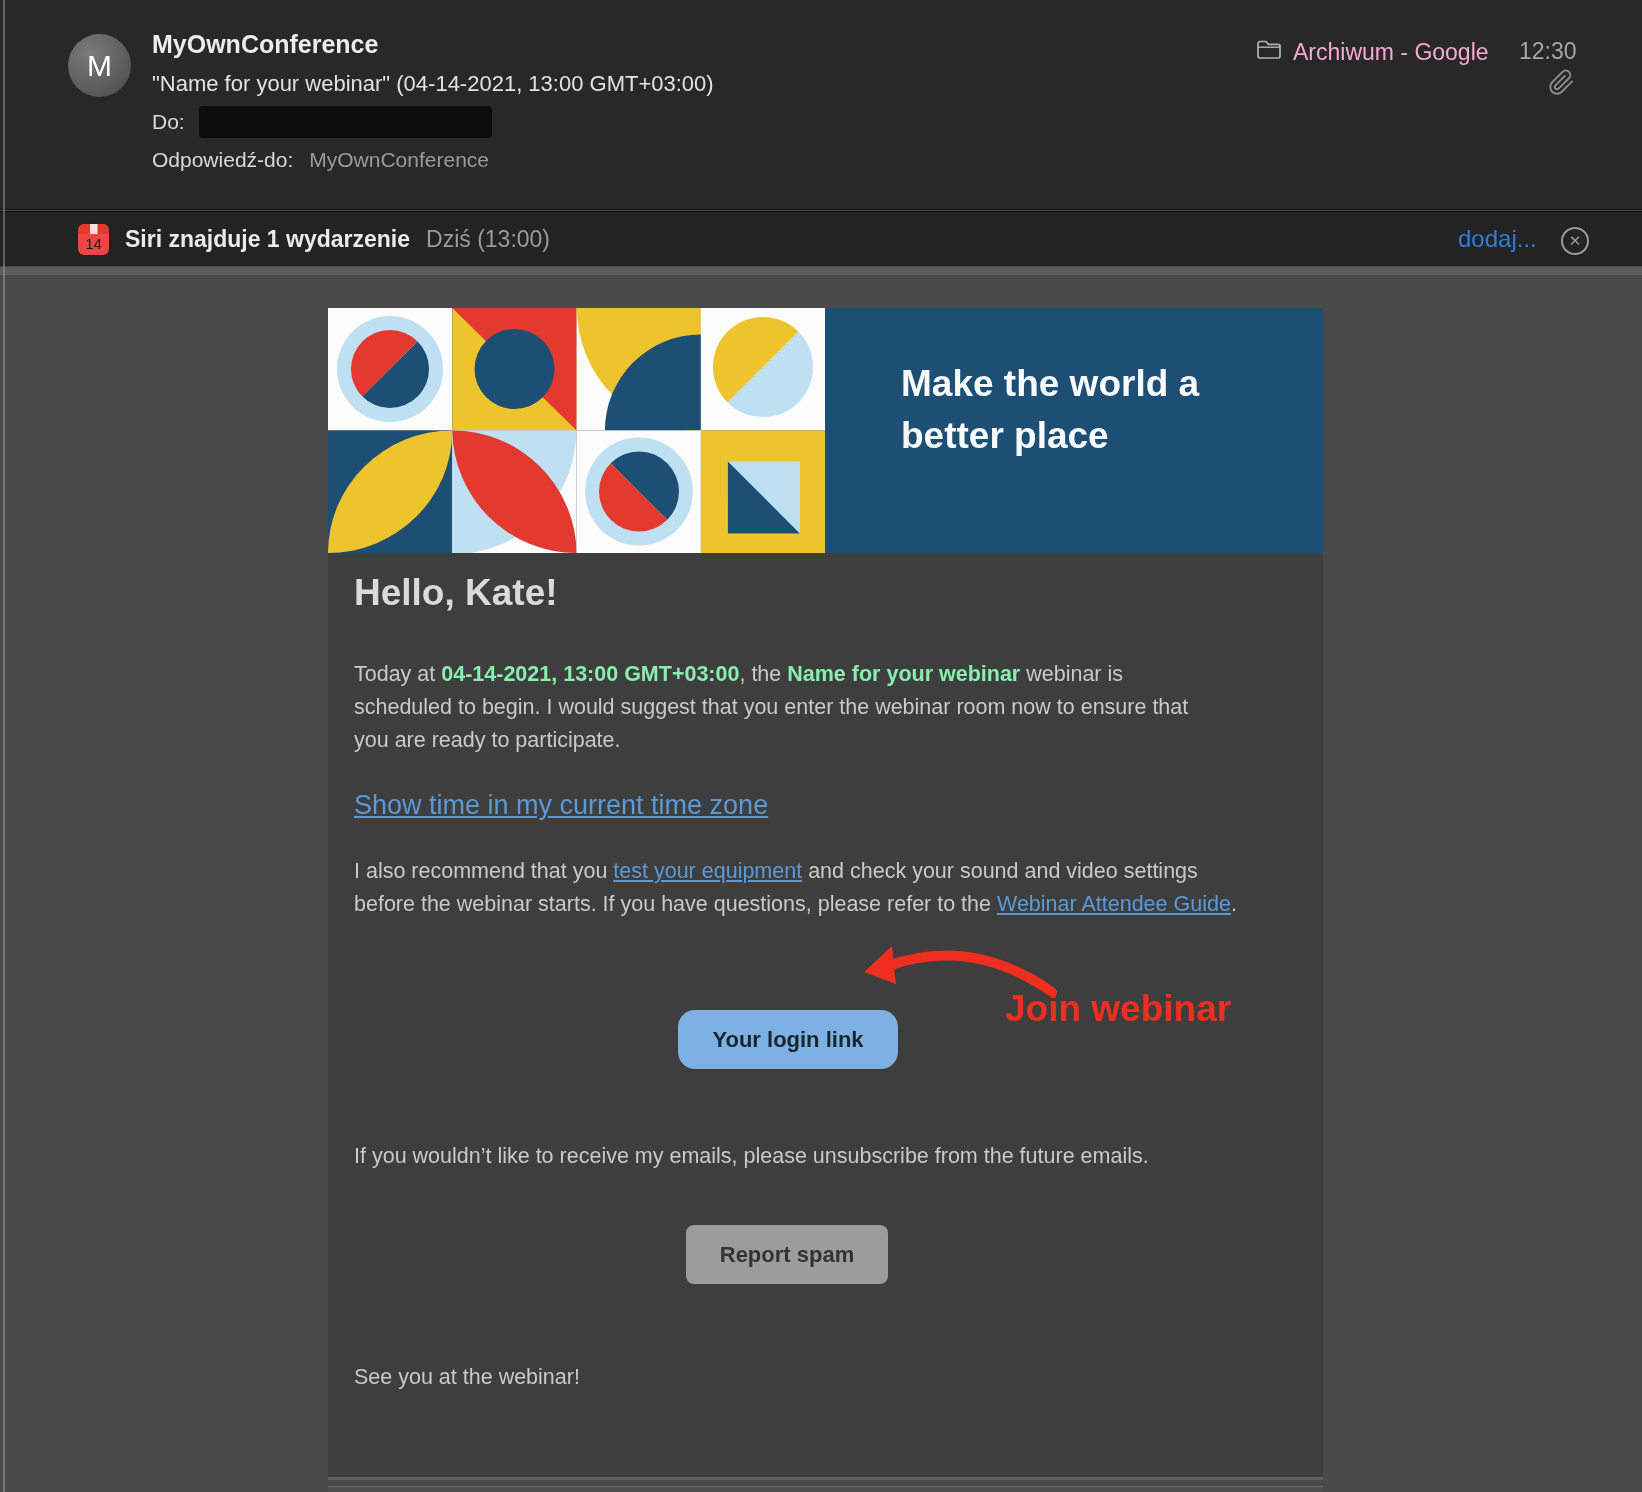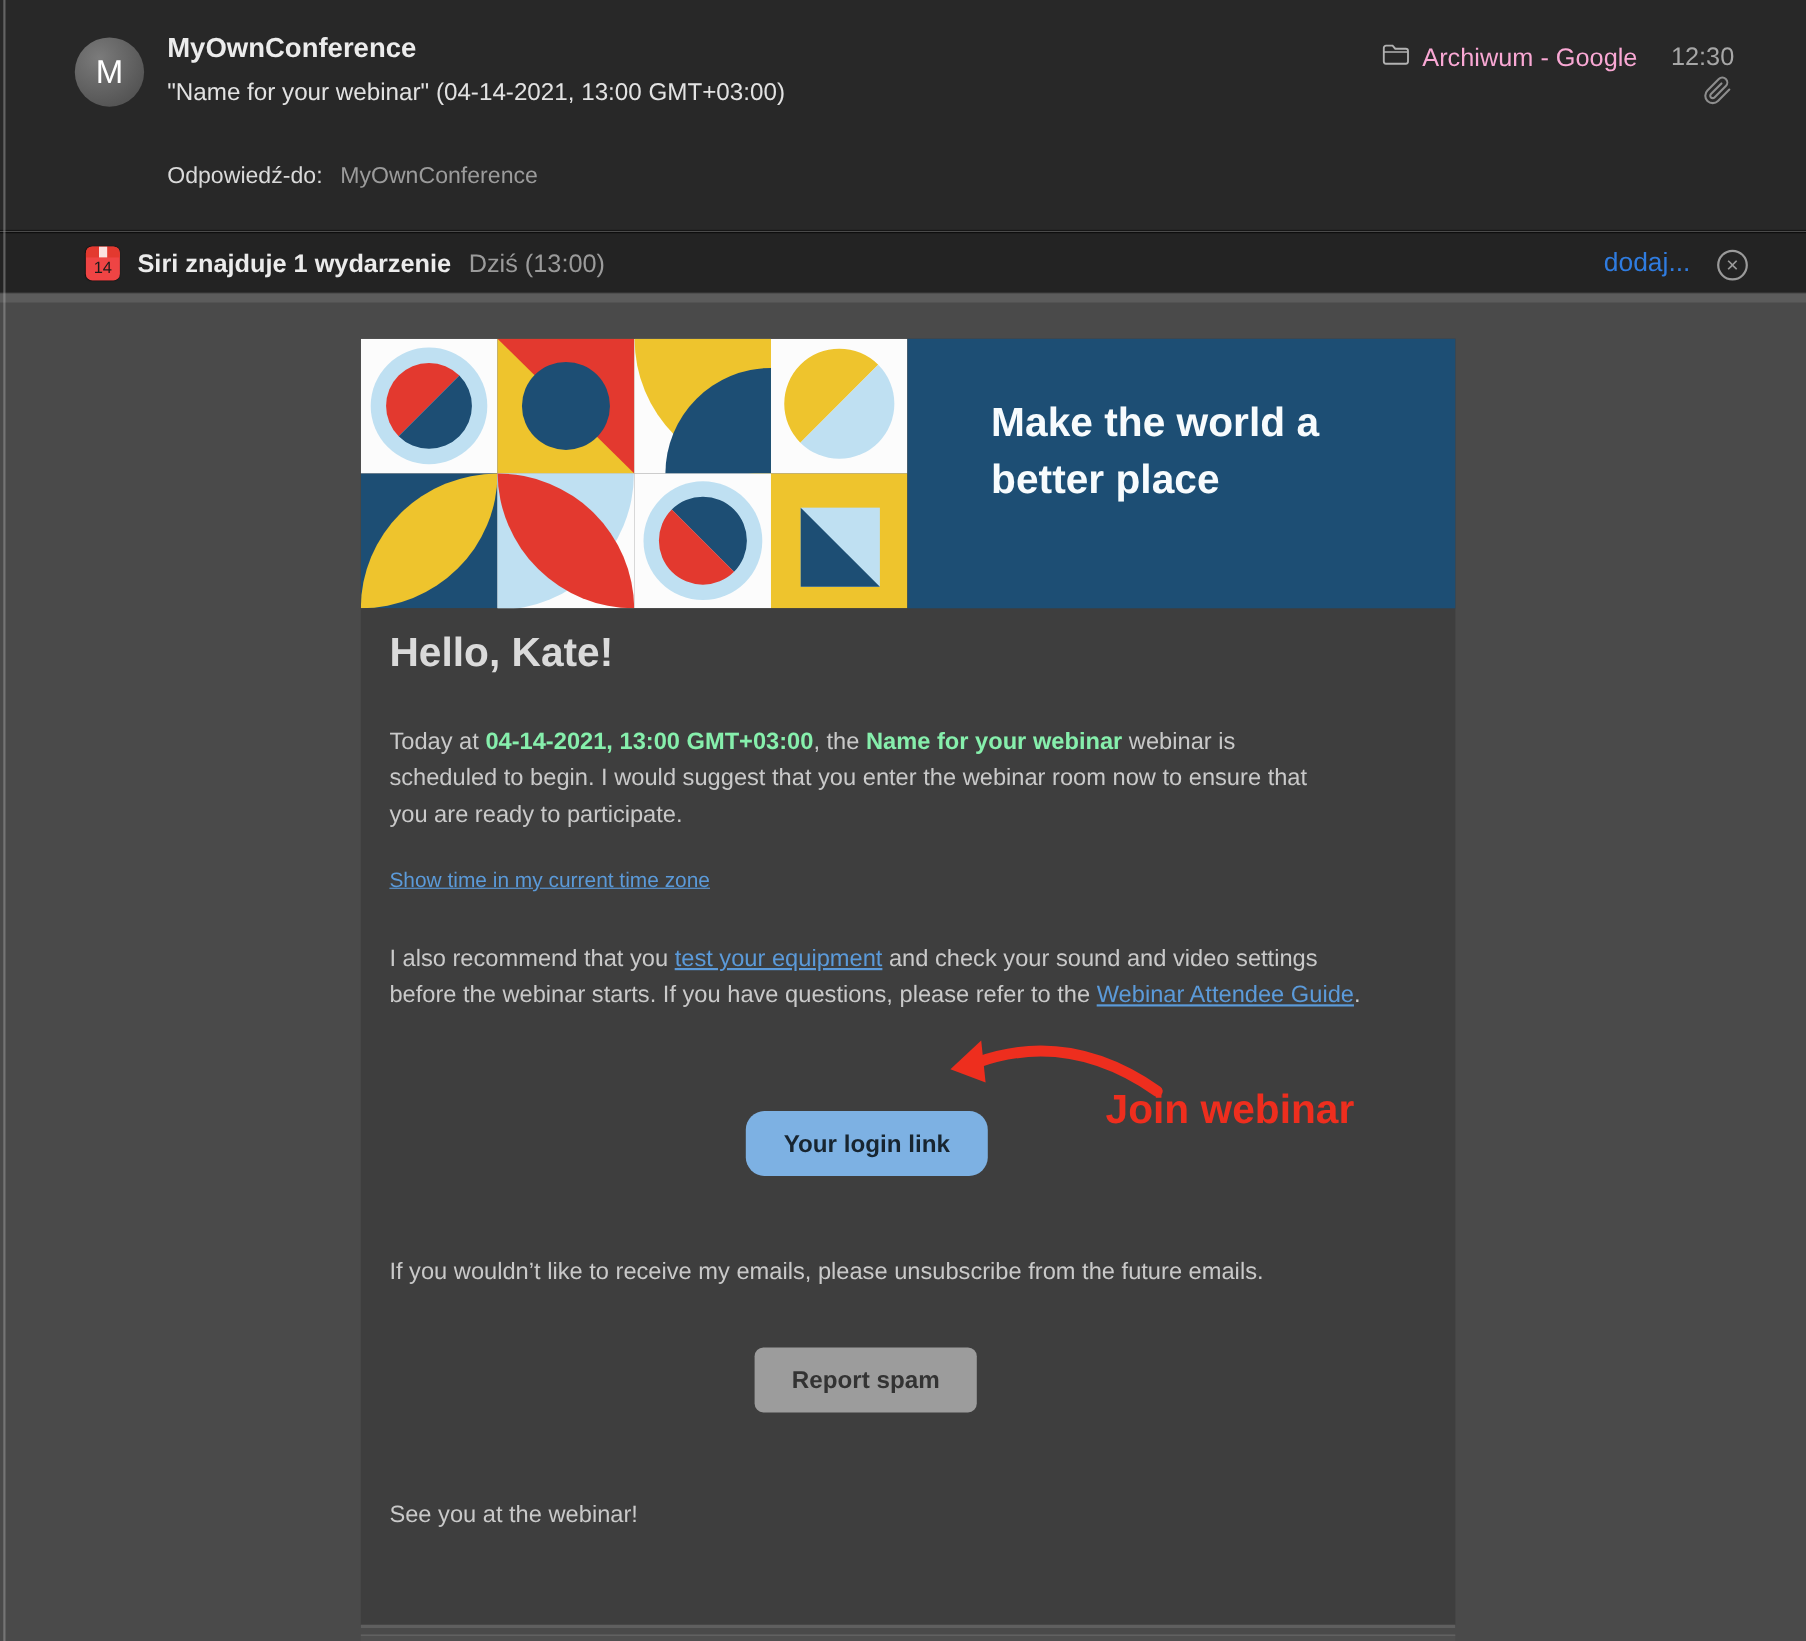--- a/index.html
+++ b/index.html
@@ -50,21 +50,21 @@
   .banner-right { width:498px; height:245px; background:#1d4e74; }
   .banner-title { margin:50px 0 0 76px; width:330px; font-size:37px; line-height:52px; font-weight:bold; color:#f7fbfd; }
 
   .greeting { position:absolute; left:26px; top:264px; font-size:37px; font-weight:bold; color:#dadada; }
   .body-text { position:absolute; left:26px; font-size:21.5px; line-height:33px; color:#c9c9c9; }
   .p1 { top:350px; width:872px; }
   .p2 { top:547px; width:884px; }
   .p3 { top:832px; width:940px; }
   .p4 { top:1053px; width:600px; }
   a, .tz-link { color:#5b9ad9; text-decoration:underline; cursor:pointer; }
-  .tz-link { position:absolute; left:26px; top:482px; font-size:19px; }
+  .tz-link { position:absolute; left:26px; top:482px; font-size:27px; }
   .bold { font-weight:bold; color:#86efac; }
 
   .login-btn { position:absolute; left:350px; top:702px; width:220px; height:59px; background:#7db1e3; border:none; border-radius:17px;
                font-family:"Liberation Sans", sans-serif; font-size:22px; font-weight:bold; color:#182530; cursor:pointer; }
   .arrow-svg { position:absolute; left:534px; top:636px; }
   .join-label { position:absolute; left:677px; top:680px; font-size:37px; font-weight:bold; color:#ee2e1e; }
 
   .report-btn { position:absolute; left:358px; top:917px; width:202px; height:59px; background:#9c9c9c; border:none; border-radius:8px;
                 font-family:"Liberation Sans", sans-serif; font-size:22px; font-weight:bold; color:#333; cursor:pointer; }
 </style>
@@ -72,20 +72,24 @@
 <body>
 
 <div class="window-edge"></div>
 
 <div class="msg-header">
   <div class="avatar">
       <span>M</span>
     </div>
   <div class="sender">MyOwnConference</div>
   <div class="subject">"Name for your webinar" (04-14-2021, 13:00 GMT+03:00)</div>
+  <div class="to-row">
+    <span>Do:</span>
+    <span class="redacted"></span>
+  </div>
   <div class="reply-row">
     <span>Odpowiedź-do:</span><span class="reply-value">MyOwnConference</span>
   </div>
 
   <div class="mailbox">
     <span>
       <svg width="26" height="22" viewBox="0 0 26 22">
         <path d="M2 5.5 a2 2 0 0 1 2-2 h6 l2.4 2.8 h9.6 a2 2 0 0 1 2 2 V18 a2 2 0 0 1 -2 2 H4 a2 2 0 0 1 -2-2 Z" fill="none" stroke="#b2b2b2" stroke-width="1.7"></path>
         <path d="M2 9.2 H24" stroke="#b2b2b2" stroke-width="1.4"></path>
       </svg>

